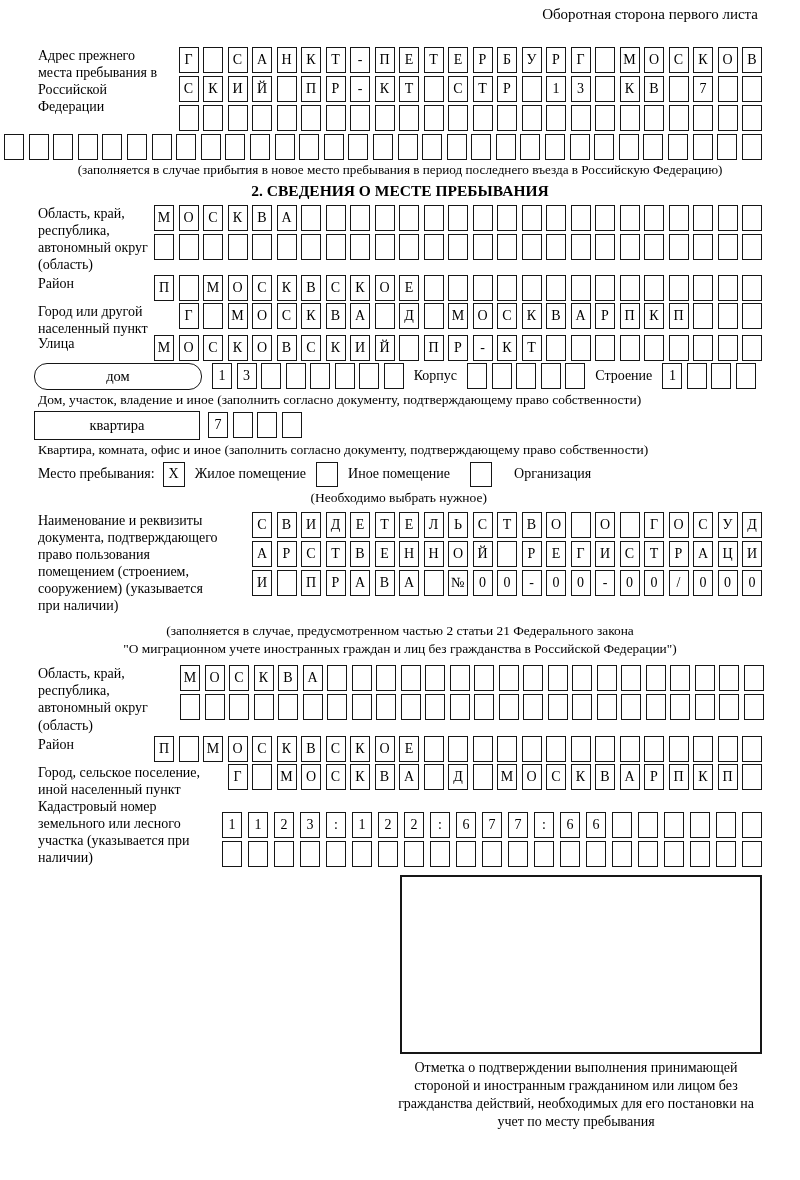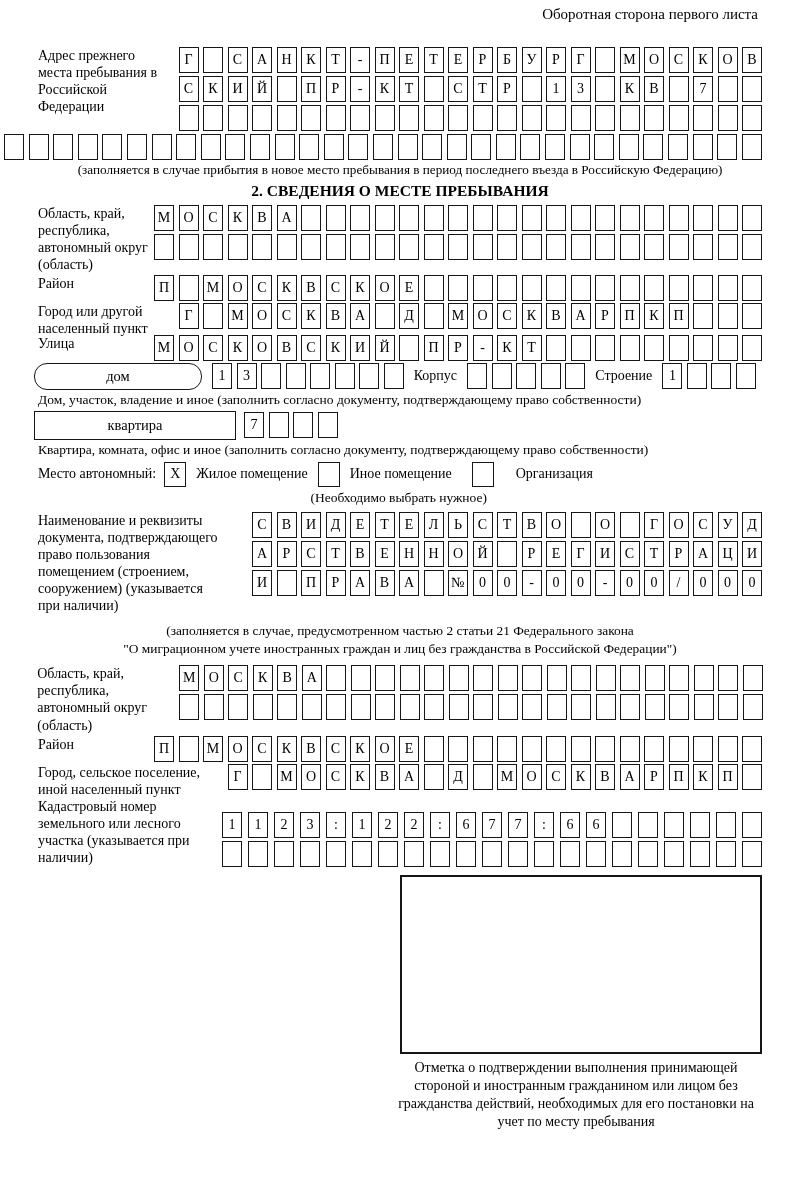--- a/index.html
+++ b/index.html
@@ -17,21 +17,20 @@
   }
   .header-note {
     text-align: right;
     margin: 4px 42px 24px 0;
     font-size: 15px;
   }
   .formrow {
     display: flex;
     align-items: flex-start;
     margin: 0 38px 2px 38px;
-    justify-content: center;
   }
   .formrow .label {
     font-size: 14px;
     line-height: 1.22;
     flex: 0 0 auto;
   }
   .rows {
     margin-left: auto;
     display: flex;
     flex-direction: column;
@@ -83,21 +82,21 @@
   }
   .house-row {
     display: flex; align-items: center;
     margin: 2px 44px 2px 34px;
     justify-content: space-between;
   }
   .house-row .named-box { width: 168px; border-radius: 13px; }
   .inline-lbl { font-size: 14px; white-space: nowrap; }
   .note-left { font-size: 13.5px; margin: 2px 20px 3px 38px; }
   .apt-row { display:flex; align-items:center; margin: 2px 38px 2px 34px; gap:8px; }
-  .apt-row .named-box { width: 202px; height: 29px; }
+  .apt-row .named-box { width: 166px; height: 29px; }
   .stay-row { display:flex; align-items:center; margin: 4px 38px 0 38px; }
   .checkbox {
     width: 22px; height: 25px;
     border: 1.7px solid #161616;
     display:flex; align-items:center; justify-content:center;
     font-size: 14px; flex:0 0 auto;
   }
   .stay-row .sp8  { width:8px;  flex:0 0 auto; }
   .stay-row .sp10 { width:10px; flex:0 0 auto; }
   .stay-row .sp20 { width:20px; flex:0 0 auto; }
@@ -437,21 +436,21 @@
     <div class="boxrow">
         <span class="cell">7</span>
         <span class="cell"></span>
         <span class="cell"></span>
         <span class="cell"></span>
       </div>
   </div>
   <div class="note-left">Квартира, комната, офис и иное (заполнить согласно документу, подтверждающему право собственности)</div>
 
   <div class="stay-row">
-    <span class="inline-lbl">Место автономный:</span>
+    <span class="inline-lbl">Место пребывания:</span>
     <span class="sp8"></span>
     <span class="checkbox">X</span>
     <span class="sp10"></span>
     <span class="inline-lbl">Жилое помещение</span>
     <span class="sp10"></span>
     <span class="checkbox"></span>
     <span class="sp10"></span>
     <span class="inline-lbl">Иное помещение</span>
     <span class="sp20"></span>
     <span class="checkbox"></span>

